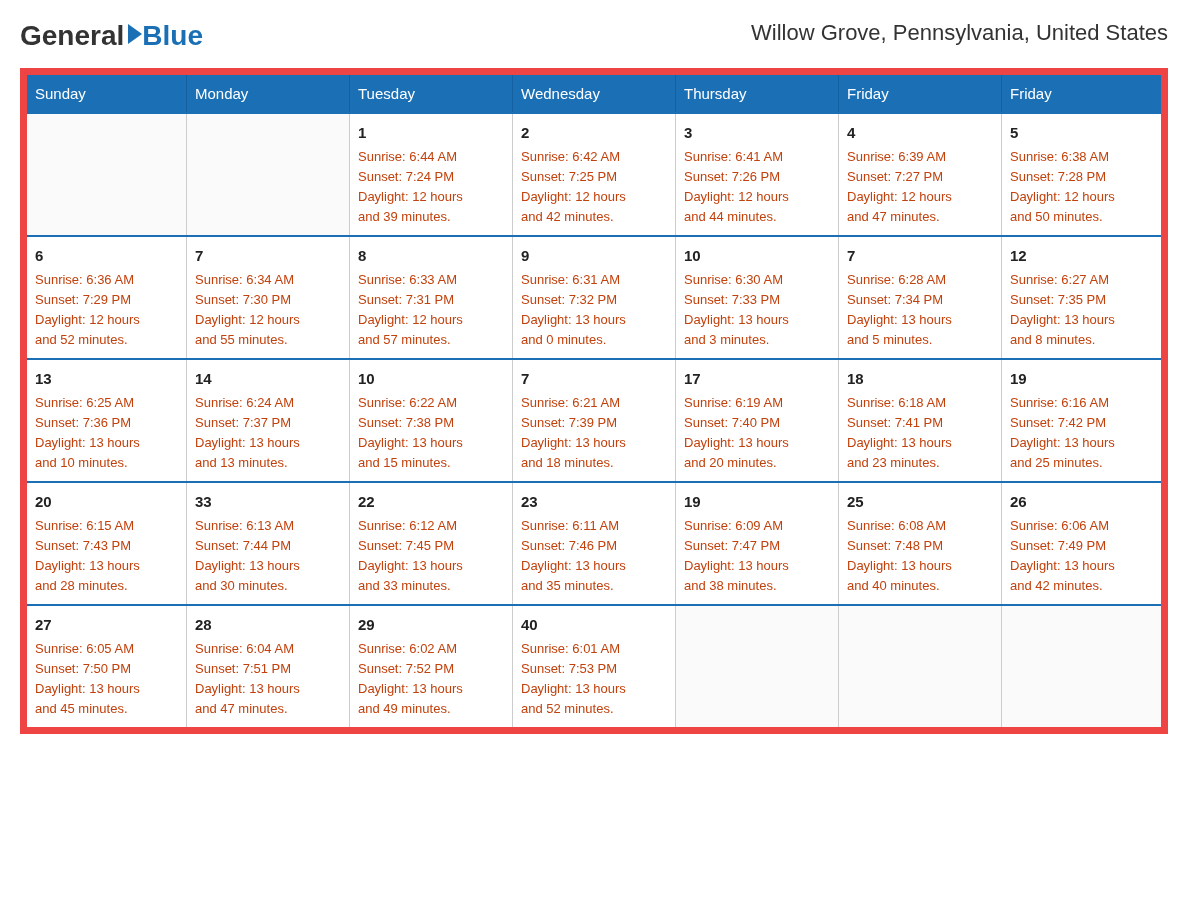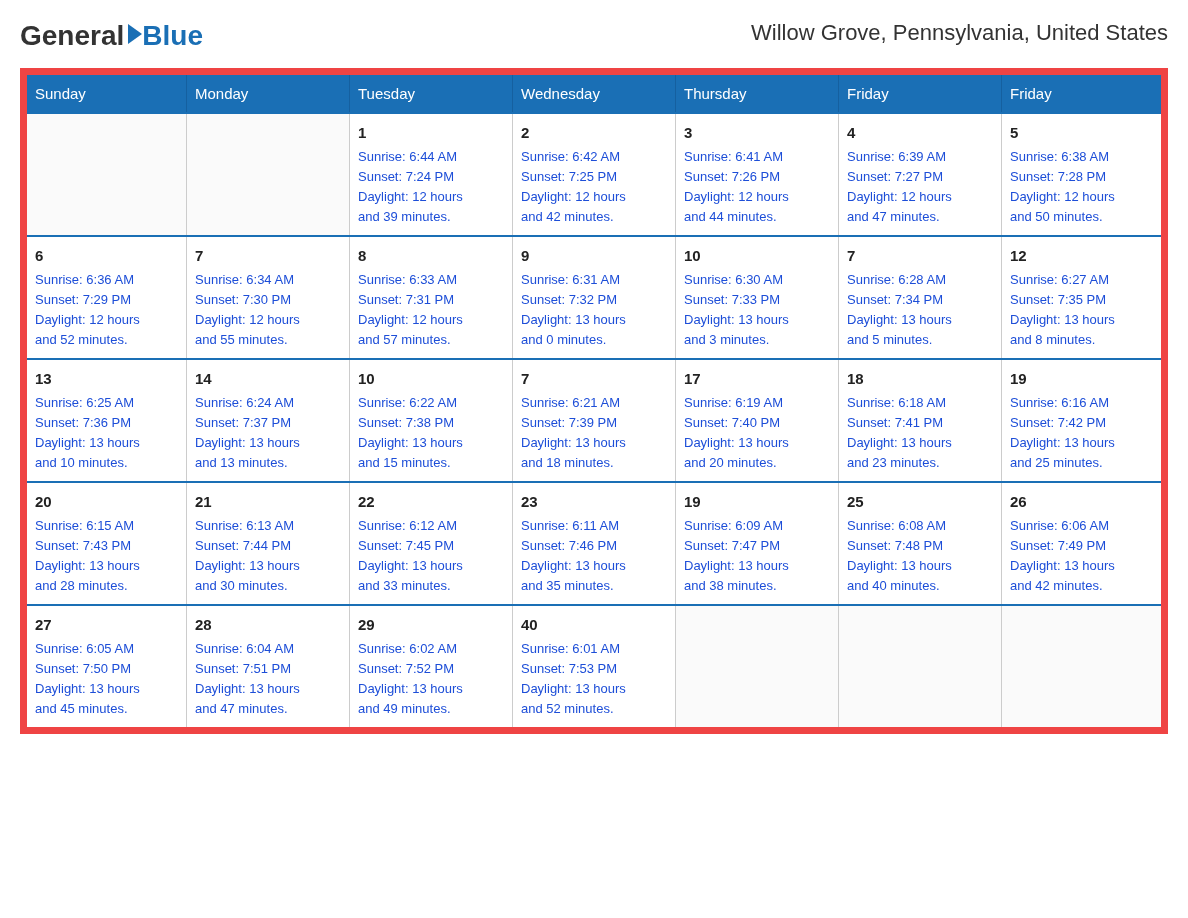--- a/index.html
+++ b/index.html
@@ -83,21 +83,21 @@
     }
     .day-num {
       font-size: 15px;
       font-weight: bold;
       color: #222;
       display: block;
       margin-bottom: 2px;
     }
     .day-info {
       font-size: 13px;
-      color: #1d4ed8;
+      color: #c2410c;
       line-height: 1.55;
     }
     .empty-cell {
       background: #fafafa;
     }
   </style>
 </head>
 <body>
 
 <div class="header-area">
@@ -214,21 +214,21 @@
           <span class="day-num">19</span>
           <div class="day-info">Sunrise: 6:16 AM<br>Sunset: 7:42 PM<br>Daylight: 13 hours<br>and 25 minutes.</div>
         </td>
       </tr>
       <tr>
         <td>
           <span class="day-num">20</span>
           <div class="day-info">Sunrise: 6:15 AM<br>Sunset: 7:43 PM<br>Daylight: 13 hours<br>and 28 minutes.</div>
         </td>
         <td>
-          <span class="day-num">21</span>
+          <span class="day-num">33</span>
           <div class="day-info">Sunrise: 6:13 AM<br>Sunset: 7:44 PM<br>Daylight: 13 hours<br>and 30 minutes.</div>
         </td>
         <td>
           <span class="day-num">22</span>
           <div class="day-info">Sunrise: 6:12 AM<br>Sunset: 7:45 PM<br>Daylight: 13 hours<br>and 33 minutes.</div>
         </td>
         <td>
           <span class="day-num">23</span>
           <div class="day-info">Sunrise: 6:11 AM<br>Sunset: 7:46 PM<br>Daylight: 13 hours<br>and 35 minutes.</div>
         </td>

